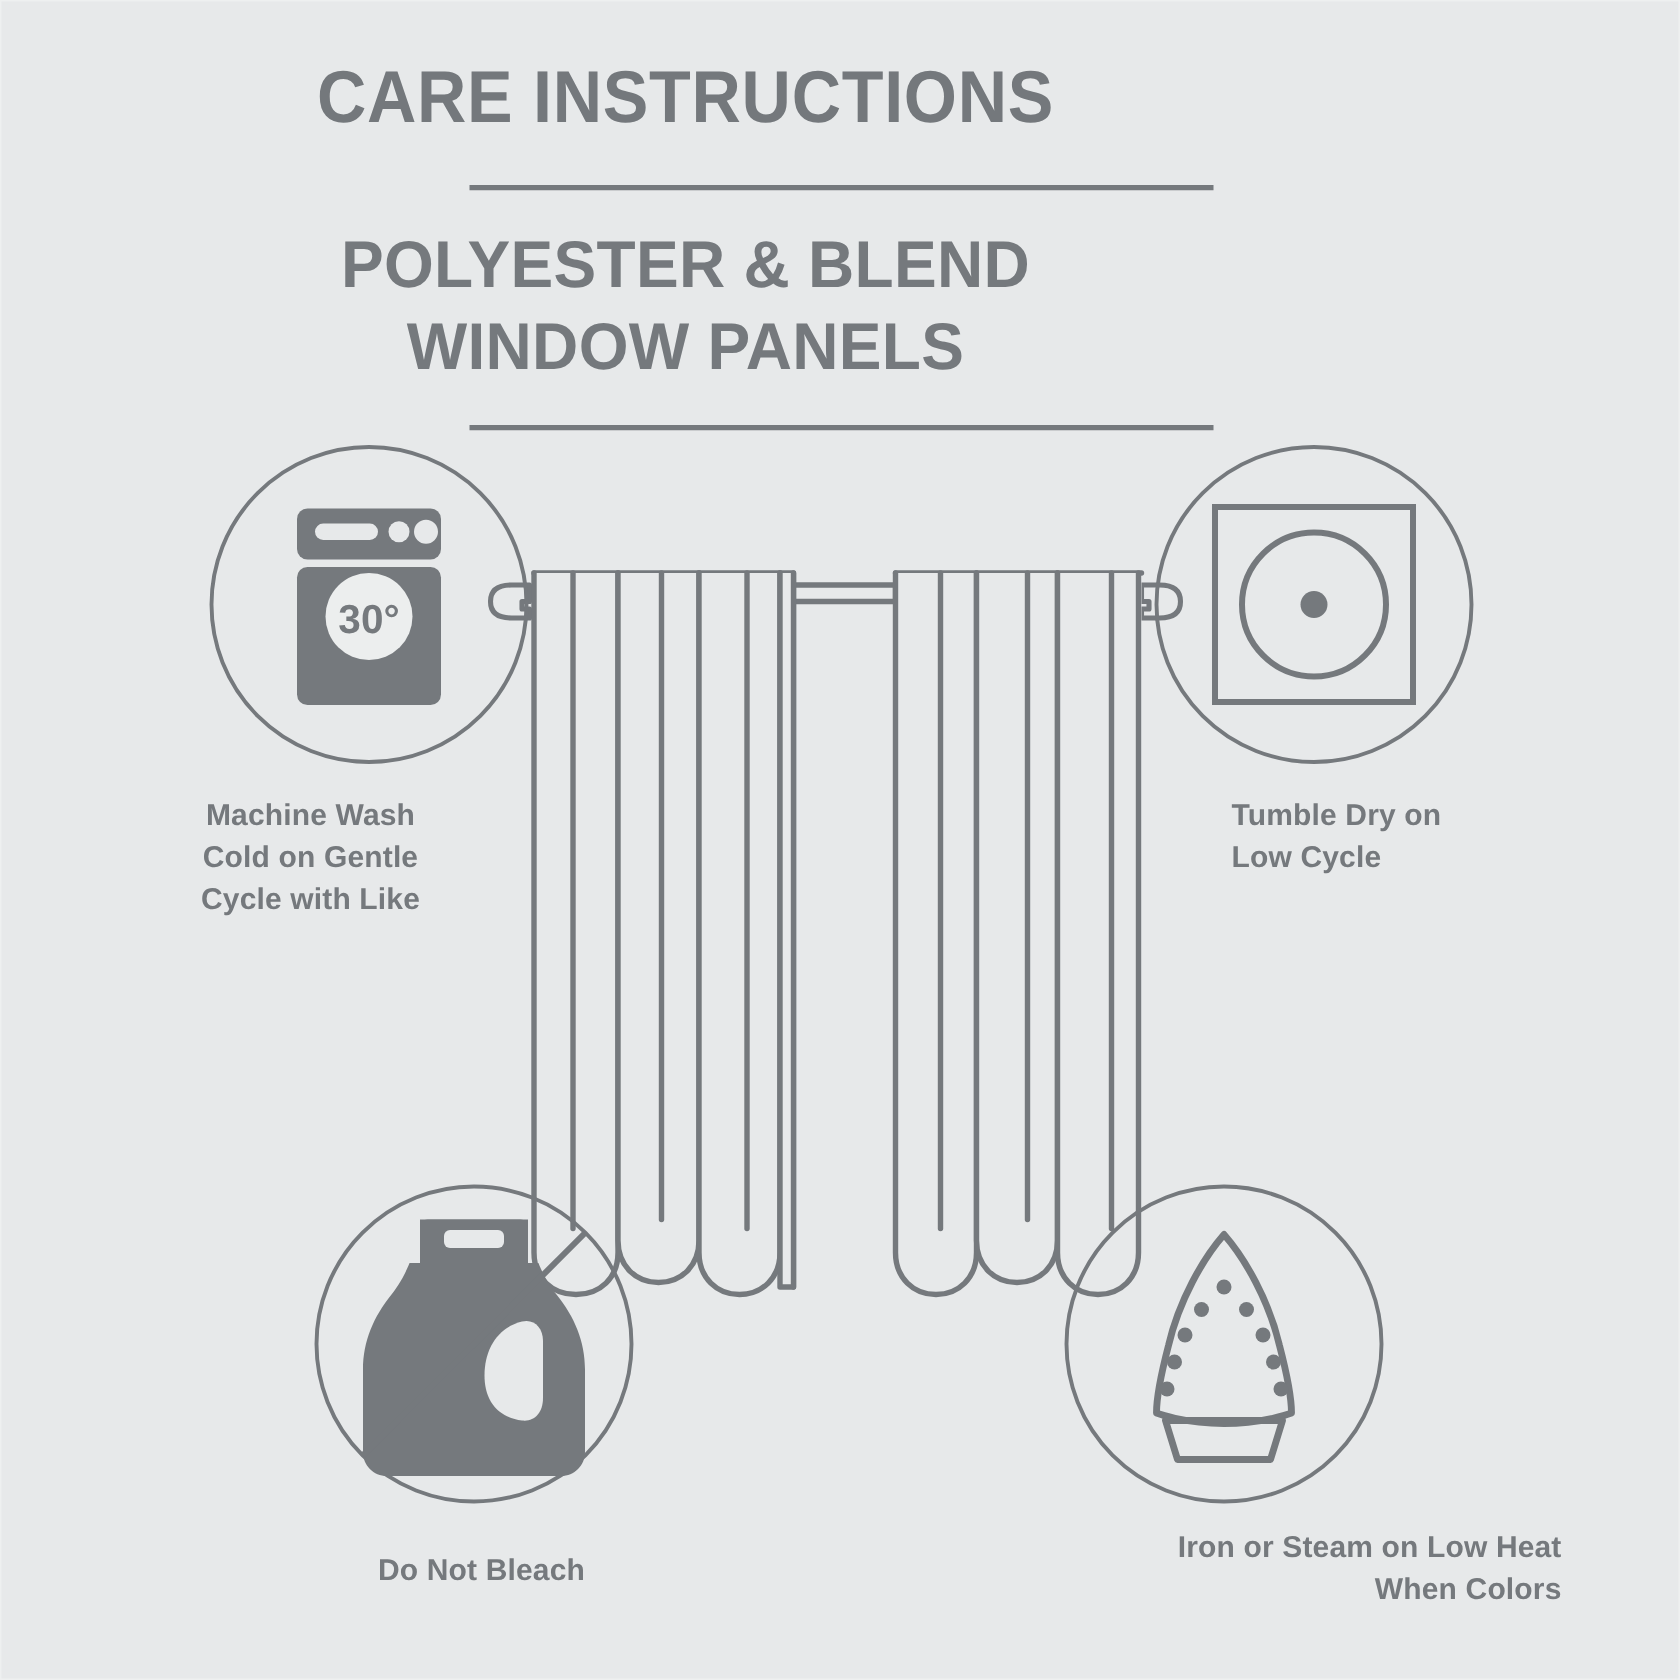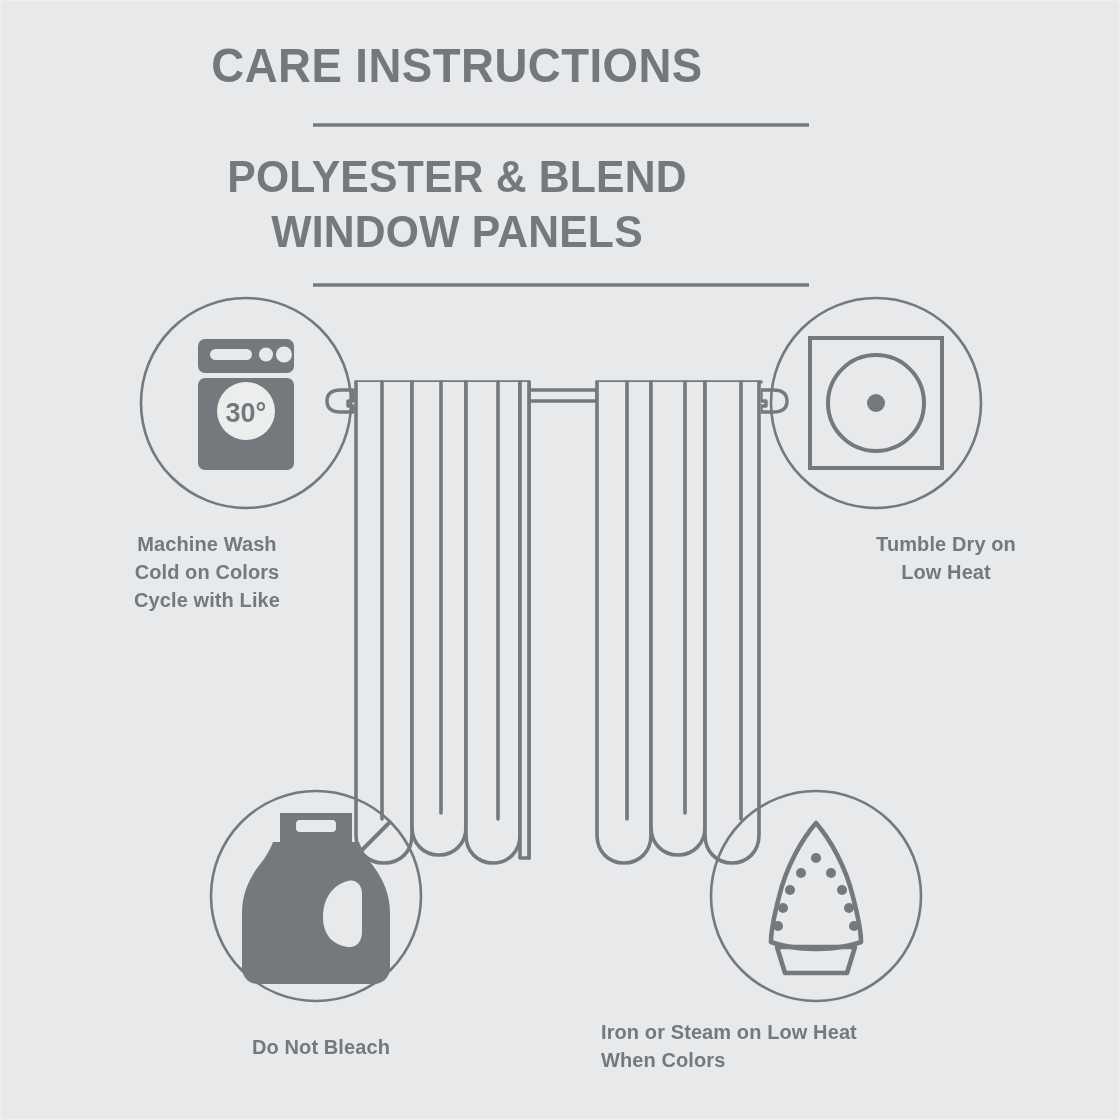--- a/index.html
+++ b/index.html
@@ -71,34 +71,34 @@
   #cap-wash {
     left: 72px;
     top: 529px;
     width: 268px;
     text-align: center;
   }
   #cap-dry {
     left: 820px;
     top: 529px;
     width: 250px;
-    text-align: center;
+    text-align: left;
   }
   #cap-bleach {
     left: 155px;
     top: 1017px;
     width: 330px;
     text-align: center;
     margin-top: 15px;
   }
   #cap-iron {
-    left: 600px;
+    left: 616px;
     top: 1017px;
     width: 424px;
-    text-align: left;
+    text-align: right;
   }
   .caption span { display: block; }
 </style>
 </head>
 <body>
 
 <div id="root">
 
   <svg id="art" viewBox="0 0 1120 1120">
     <defs>
@@ -258,27 +258,27 @@
 
     <div id="title">CARE INSTRUCTIONS</div>
 
     <div id="subtitle">
       <span class="l1">POLYESTER &amp; BLEND</span>
       <span class="l2">WINDOW PANELS</span>
     </div>
 
     <div class="caption" id="cap-wash">
       <span>Machine Wash</span>
-      <span>Cold on Colors</span>
+      <span>Cold on Gentle</span>
       <span>Cycle with Like</span>
     </div>
 
     <div class="caption" id="cap-dry">
       <span>Tumble Dry on</span>
-      <span>Low Heat</span>
+      <span>Low Cycle</span>
     </div>
 
     <div class="caption" id="cap-bleach">
       <span>Do Not Bleach</span>
     </div>
 
     <div class="caption" id="cap-iron">
       <span>Iron or Steam on Low Heat</span>
       <span>When Colors</span>
     </div>

